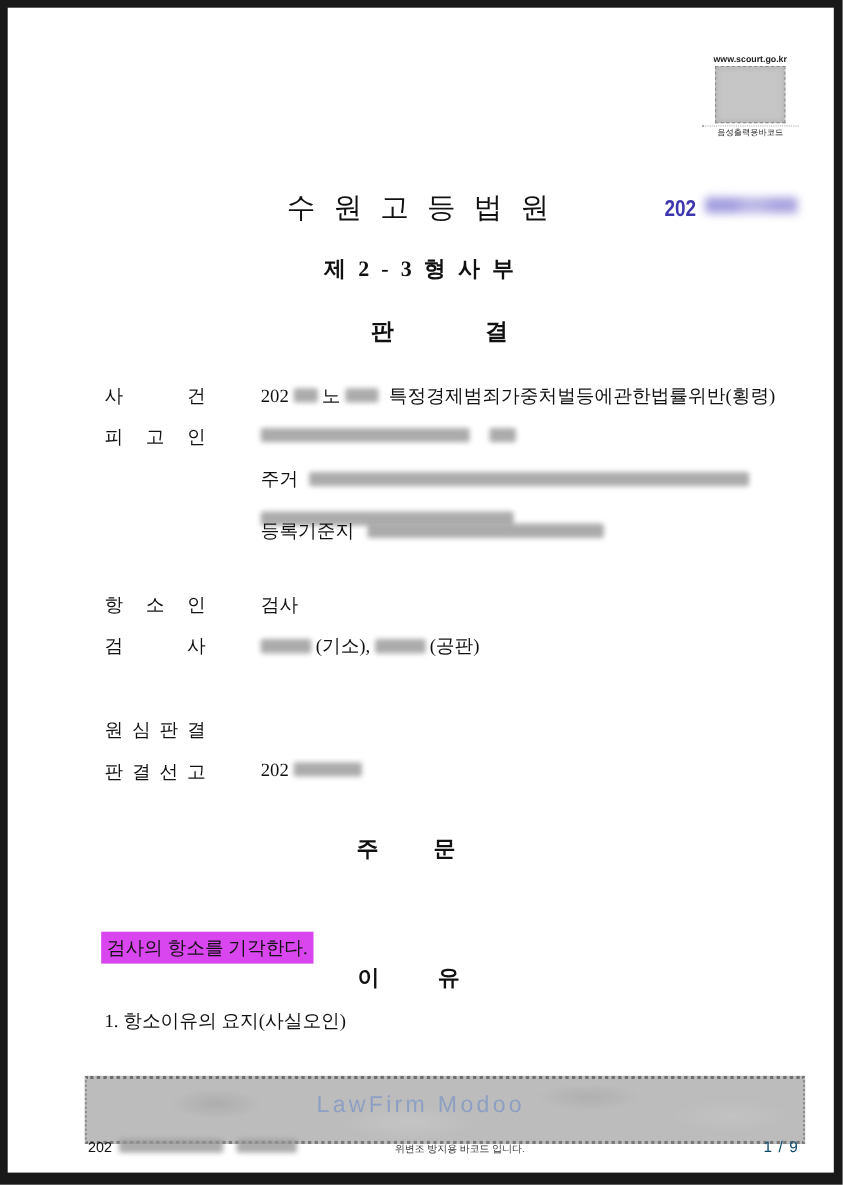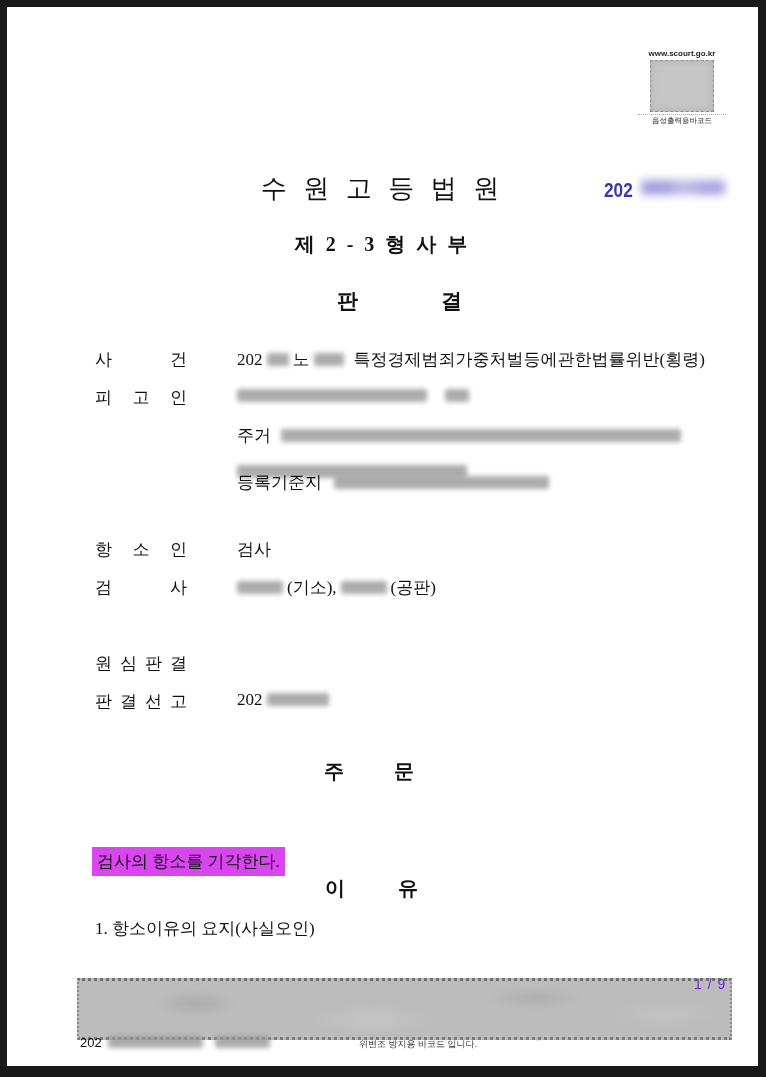--- a/index.html
+++ b/index.html
@@ -91,21 +91,21 @@
       radial-gradient(70px 18px at 70% 30%, #b0b0b0 0%, transparent 70%),
       radial-gradient(80px 22px at 90% 60%, #c2c2c2 0%, transparent 70%),
       #bcbcbc;
     border-top:3px dotted #6f6f6f;border-bottom:3px dotted #7a7a7a;
     border-left:2px dotted #8a8a8a;border-right:2px dotted #8a8a8a;
     filter:blur(.5px);
   }
   
   .footer-ref{position:absolute;left:73px;top:1028px;font-family:"Liberation Sans","DejaVu Sans",sans-serif;font-size:13px;color:#111;z-index:4;white-space:nowrap;}
   .footer-notice{position:absolute;left:352px;top:1031px;font-family:"Liberation Sans","DejaVu Sans",sans-serif;font-size:9px;color:#333;z-index:4;white-space:nowrap;}
-  .footer-page{position:absolute;left:687px;top:969px;font-family:"Liberation Sans","DejaVu Sans",sans-serif;font-size:14px;color:#6d28d9;z-index:4;letter-spacing:1px;white-space:nowrap;}
+  .footer-page{position:absolute;left:687px;top:1027px;font-family:"Liberation Sans","DejaVu Sans",sans-serif;font-size:14px;color:#0c4a6e;z-index:4;letter-spacing:1px;white-space:nowrap;}
 </style>
 </head>
 <body>
 
 <div class="page">
 
   <div class="vb-block">
     <div class="vb-url">www.scourt.go.kr</div>
     <div class="vb-square"></div>
     <div class="vb-label">음성출력용바코드</div>
@@ -179,20 +179,21 @@
   </div>
 
   <div class="reason-item">1. 항소이유의 요지(사실오인)</div>
 
   <div class="wm-kr">
     <span class="reg">법무법인 </span><span class="bold">모두</span>
   </div>
 
   <div class="af-band"></div>
 
+  <div class="wm-en">LawFirm Modoo</div>
 
   <div class="footer-ref">
     <span>202</span><span class="redact w95" style="margin-left:6px;"></span><span class="redact w55" style="margin-left:8px;"></span>
   </div>
 
   <div class="footer-notice">위변조 방지용 바코드 입니다.</div>
 
   <div class="footer-page">1 / 9</div>
 
 </div>

